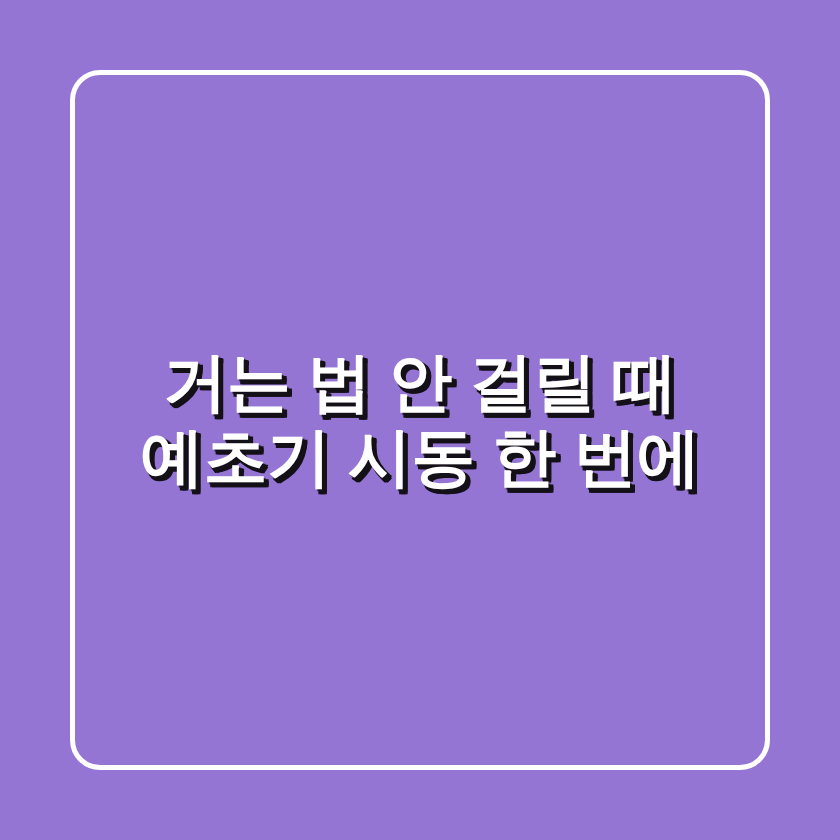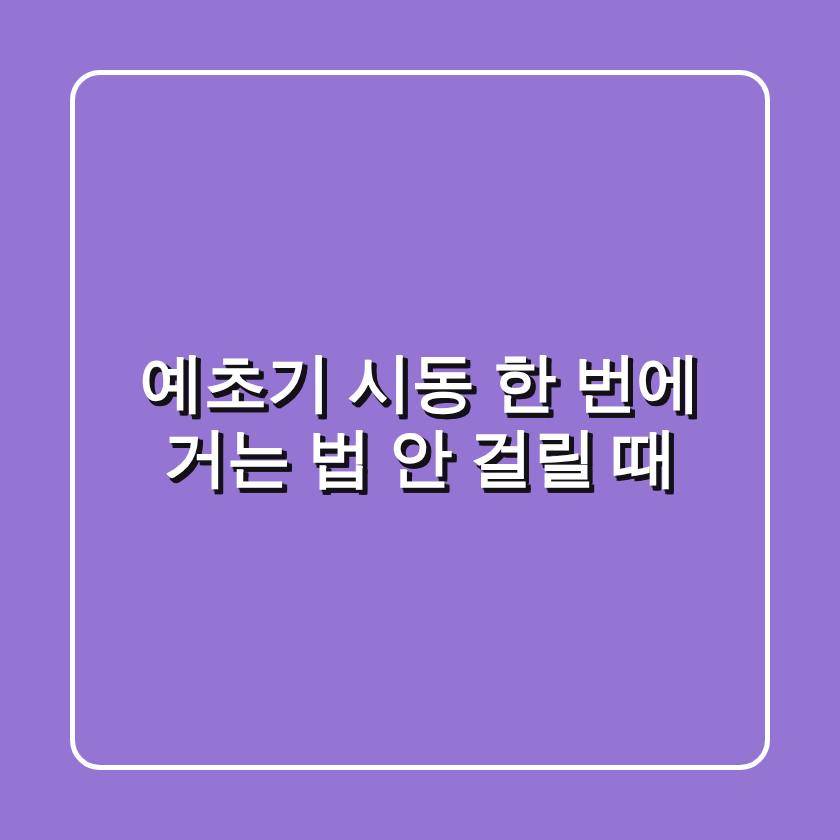--- a/index.html
+++ b/index.html
@@ -70,17 +70,17 @@
   }
 </style>
 </head>
 <body>
 
 <div id="card-canvas">
 
   <div id="border-frame"></div>
 
   <div id="headline-block">
+    <span class="headline-line">거는 법 안 걸릴 때</span>
     <span class="headline-line">예초기 시동 한 번에</span>
-    <span class="headline-line">거는 법 안 걸릴 때</span>
   </div>
 
 </div>
 
 </body></html>

